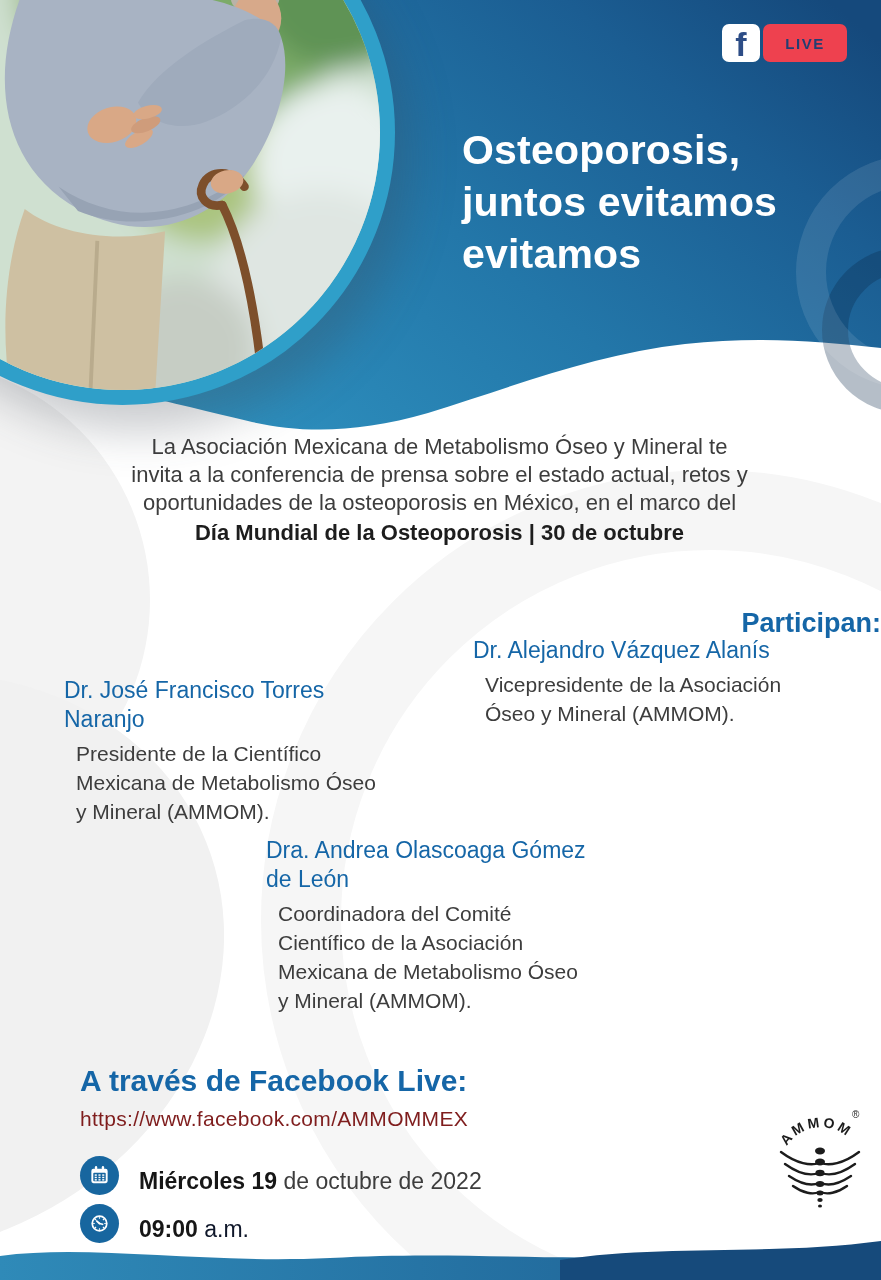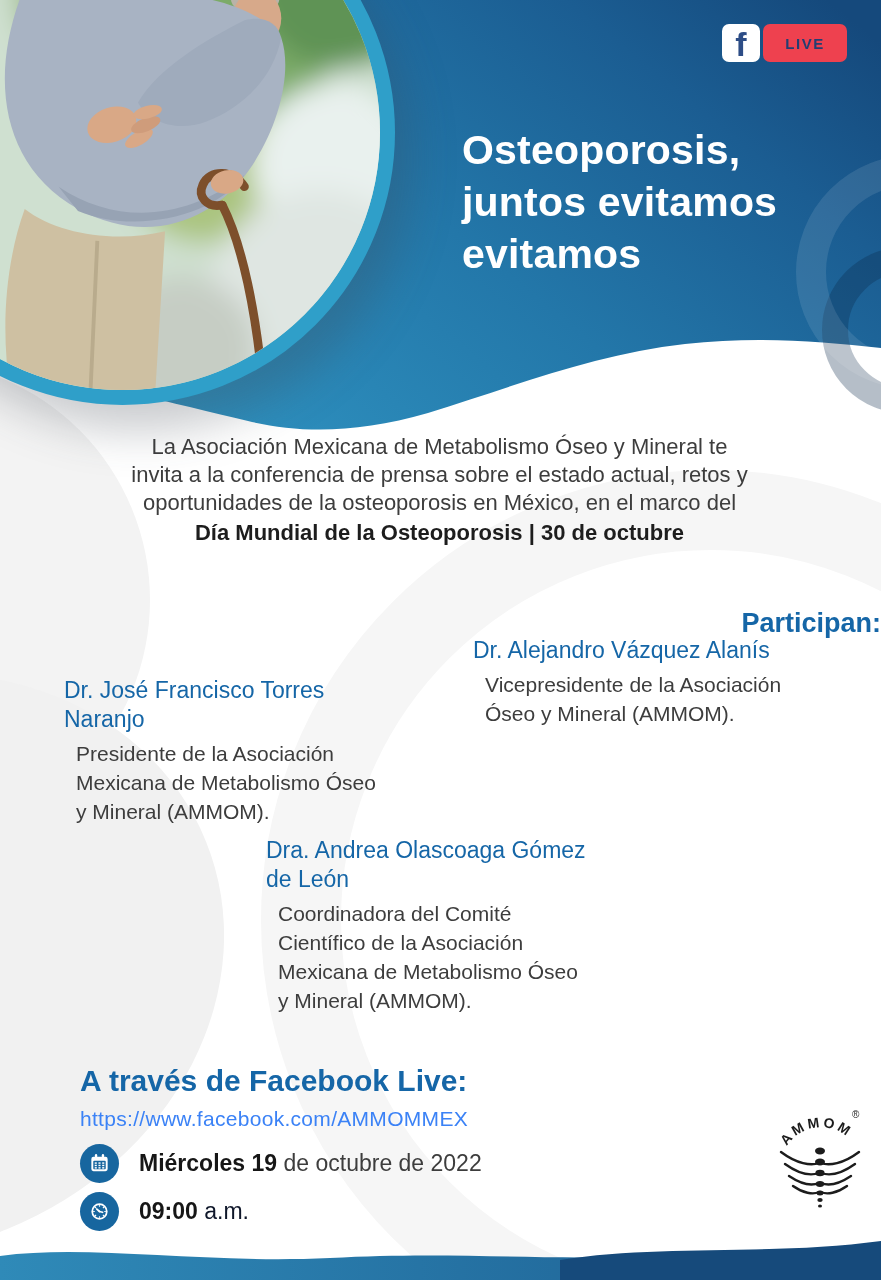--- a/index.html
+++ b/index.html
@@ -55,22 +55,22 @@
   .speaker { position:absolute; z-index:3; }
   .s1 { left:64px;  top:676px; width:340px; }
   .s2 { left:473px; top:636px; width:360px; }
   .s3 { left:266px; top:836px; width:350px; }
   .speaker .name { font-size:23px; font-weight:400; color:#1566a7; line-height:29px; }
   .speaker .role { margin-top:5px; padding-left:12px; font-size:21px; color:#3d3d3d; line-height:29px; }
 
   
   .stream { position:absolute; left:80px; top:1064px; z-index:3; }
   .stream-label { font-size:30px; font-weight:800; color:#1566a7; }
-  .stream-url { margin-top:9px; font-size:21px; color:#3b82f6; letter-spacing:0.3px; }
-  .sched-row { position:absolute; left:80px; z-index:3; display:flex; align-items:center; gap:20px; }
+  .stream-url { margin-top:9px; font-size:21px; color:#7f1d1d; letter-spacing:0.3px; }
+  .sched-row { position:absolute; left:80px; z-index:3; display:flex; align-items:flex-end; gap:20px;margin-top:12px; }
   .row-date { top:1144px; }
   .row-time { top:1192px; }
   .icon-circle {
     width:39px; height:39px; border-radius:50%; background:#17669f; flex:0 0 auto;
     display:flex; align-items:center; justify-content:center;
   }
   .sched-text { font-size:23px; color:#3d3d3d; }
   .bold-dark { font-weight:800; color:#161616; }
   .dim { color:#0f172a; }
 
@@ -155,21 +155,21 @@
     <div>invita a la conferencia de prensa sobre el estado actual, retos y</div>
     <div>oportunidades de la osteoporosis en México, en el marco del</div>
     <div class="bold-line">Día Mundial de la Osteoporosis | 30 de octubre</div>
   </div>
 
   <div class="participants-heading">Participan:</div>
 
   <div class="speaker s1">
     <div class="name">Dr. José Francisco Torres Naranjo</div>
     <div class="role">
-      <div>Presidente de la Asociación</div>
+      <div>Presidente de la Científico</div>
       <div>Mexicana de Metabolismo Óseo</div>
       <div>y Mineral (AMMOM).</div>
     </div>
   </div>
 
   <div class="speaker s2">
     <div class="name">Dr. Alejandro Vázquez Alanís</div>
     <div class="role">
       <div>Vicepresidente de la Asociación</div>
       <div>Óseo y Mineral (AMMOM).</div>

